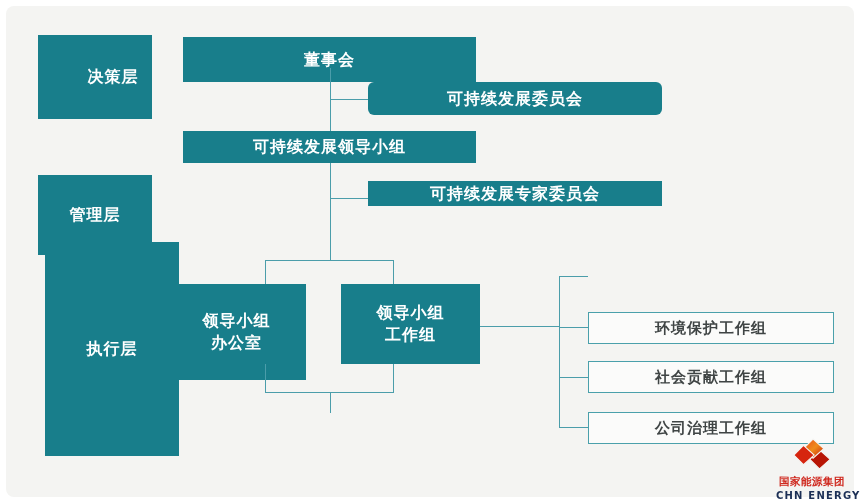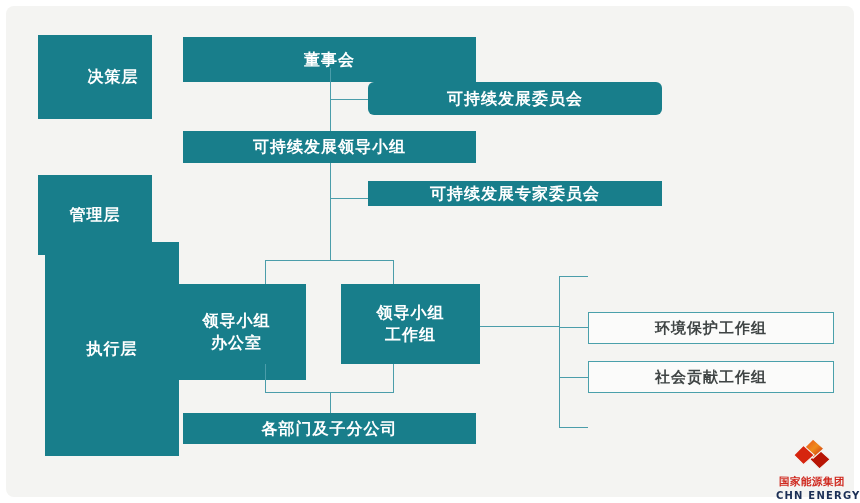--- a/index.html
+++ b/index.html
@@ -108,29 +108,29 @@
     <span>可持续发展专家委员会</span>
   </div>
   <div class="box-teal" style="left:167px; top:284px; width:139px; height:96px;text-align:right;">
     <span>领导小组</span>
     <span>办公室</span>
   </div>
   <div class="box-teal" style="left:341px; top:284px; width:139px; height:80px;">
     <span>领导小组</span>
     <span>工作组</span>
   </div>
-  <div class="box-teal" style="left:183px; top:413px; width:293px; height:31px;">
-    <span>各部门及子分公司</span>
-  </div>
 
   <div class="box-white" style="left:588px; top:312px; width:246px; height:32px;">
     <span>环境保护工作组</span>
   </div>
   <div class="box-white" style="left:588px; top:361px; width:246px; height:32px;">
     <span>社会贡献工作组</span>
+  </div>
+  <div class="box-white" style="left:588px; top:412px; width:246px; height:32px;">
+    <span>公司治理工作组</span>
   </div>
 
   <div class="vline" style="left:330px; top:68px;  height:63px;"></div>
   <div class="hline" style="left:330px; top:99px;  width:38px;"></div>
   <div class="vline" style="left:330px; top:163px; height:97px;"></div>
   <div class="hline" style="left:330px; top:198px; width:38px;"></div>
   <div class="hline" style="left:265px; top:260px; width:129px;"></div>
   <div class="vline" style="left:265px; top:260px; height:24px;"></div>
   <div class="vline" style="left:393px; top:260px; height:24px;"></div>
   <div class="vline" style="left:265px; top:364px; height:28px;"></div>

